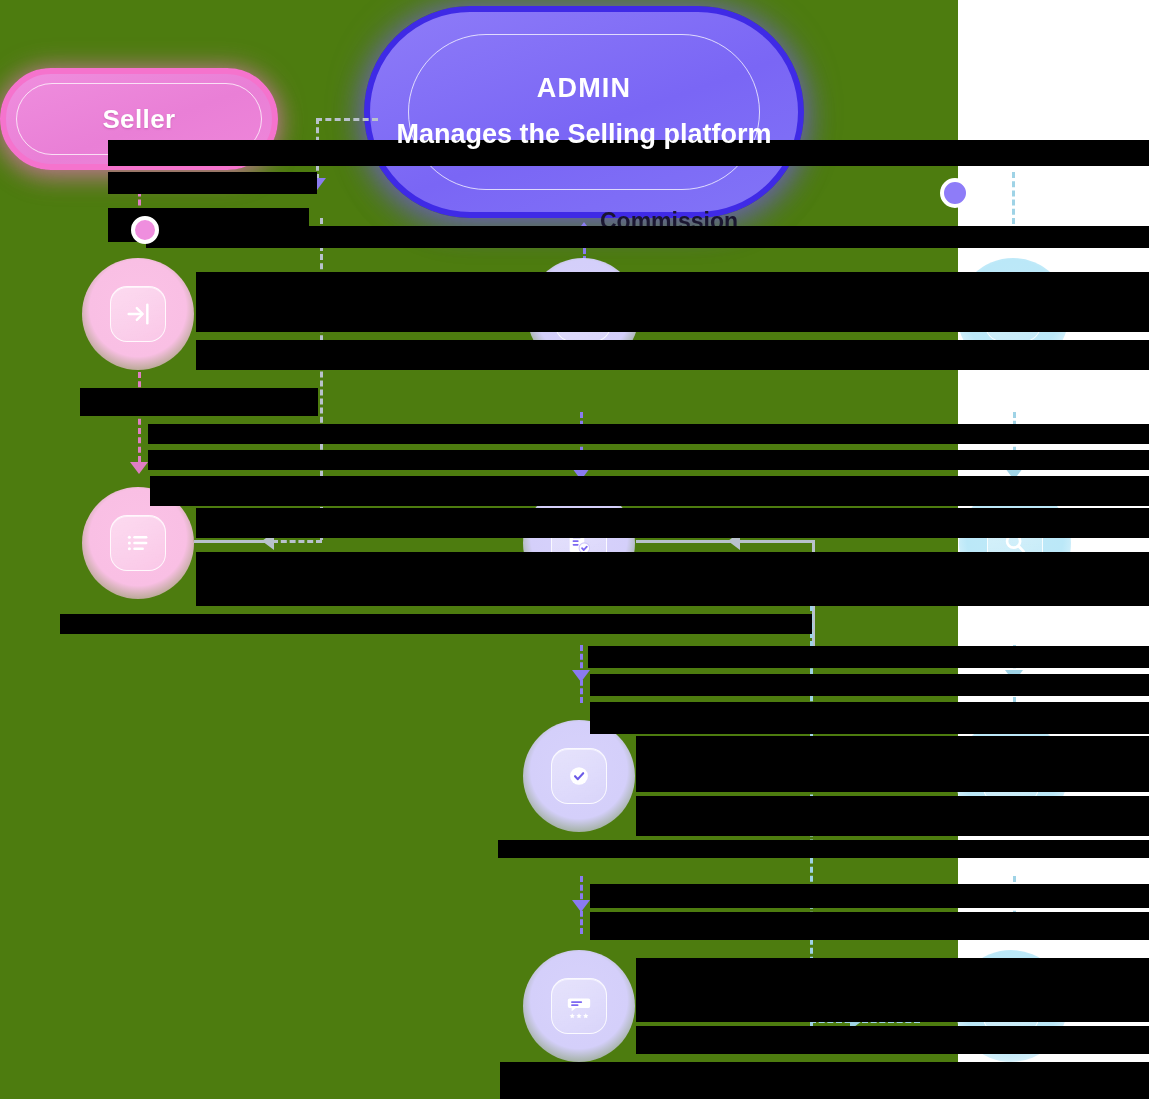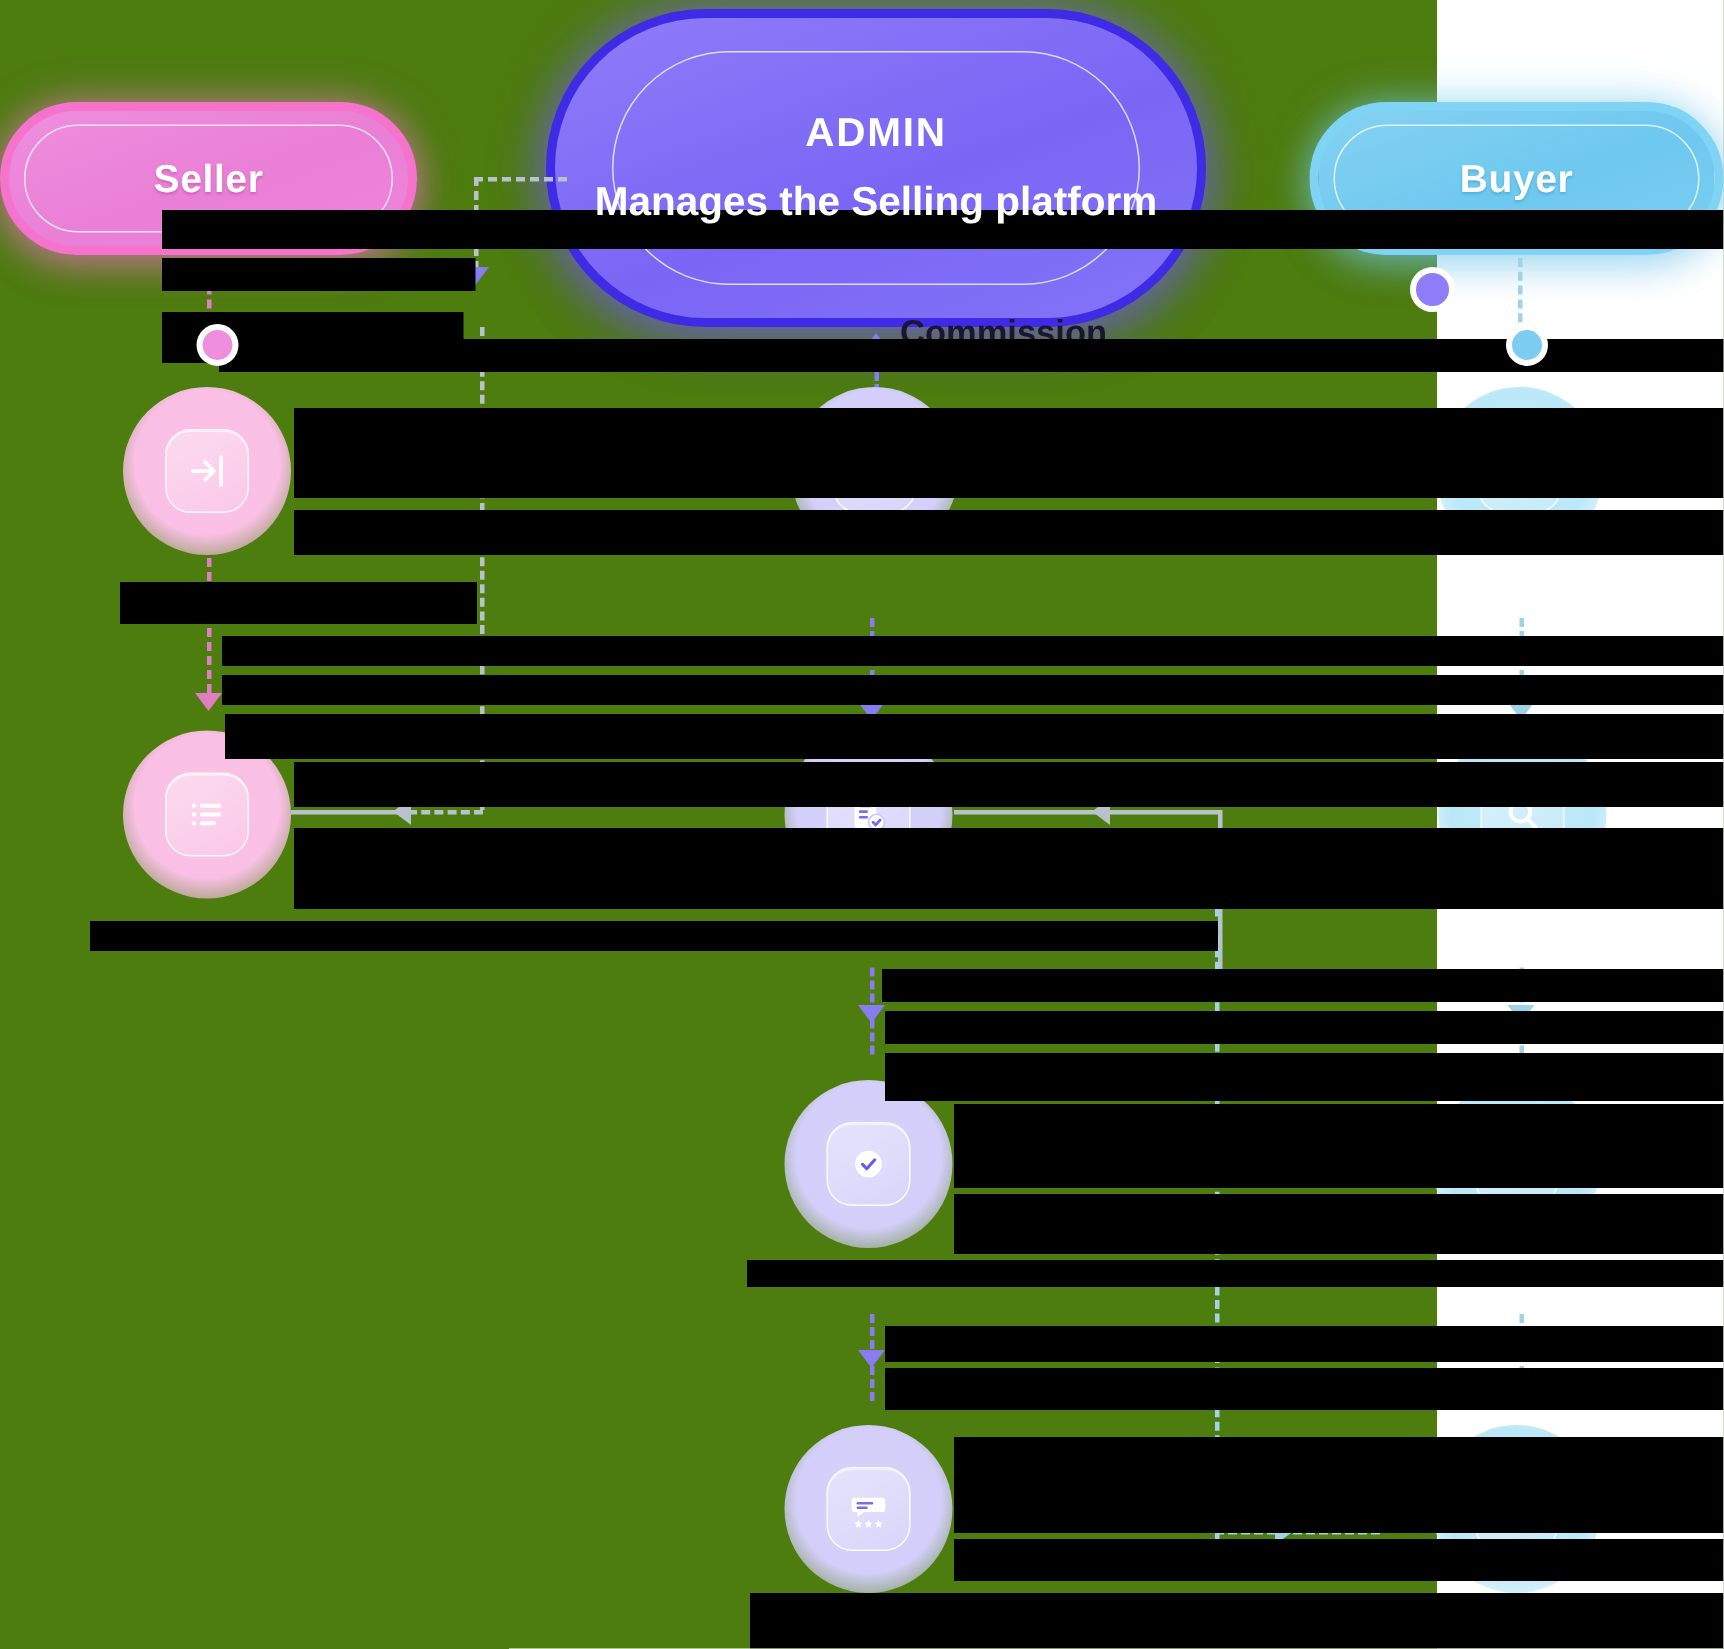--- a/index.html
+++ b/index.html
@@ -102,27 +102,20 @@
 
   <div class="pill" id="admin">
     <div class="inner"></div>
     <div class="txtwrap">
       <div class="title">ADMIN</div>
       <div class="sub">Manages the Selling platform</div>
     </div>
     <div class="port"></div>
   </div>
 
-  <div class="pill" id="buyer">
-    <div class="inner"></div>
-    <div class="txtwrap">
-      <div class="title">Buyer</div>
-    </div>
-    <div class="port"></div>
-  </div>
 
   <div class="conn v c-pink" style="left:138px;top:172px;height:52px;"></div>
   <div class="arr arr-down" style="left:130px;top:226px;border-top:12px solid #e07ec4;"></div>
 
   <div class="conn v c-purple" style="left:583px;top:232px;height:38px;"></div>
   <div class="arr arr-up" style="left:575px;top:222px;border-bottom:12px solid #8a7bf0;"></div>
 
   <div class="conn v c-blue" style="left:1012px;top:172px;height:52px;"></div>
   <div class="arr arr-down" style="left:1004px;top:226px;border-top:12px solid #9fd3e6;"></div>
 

